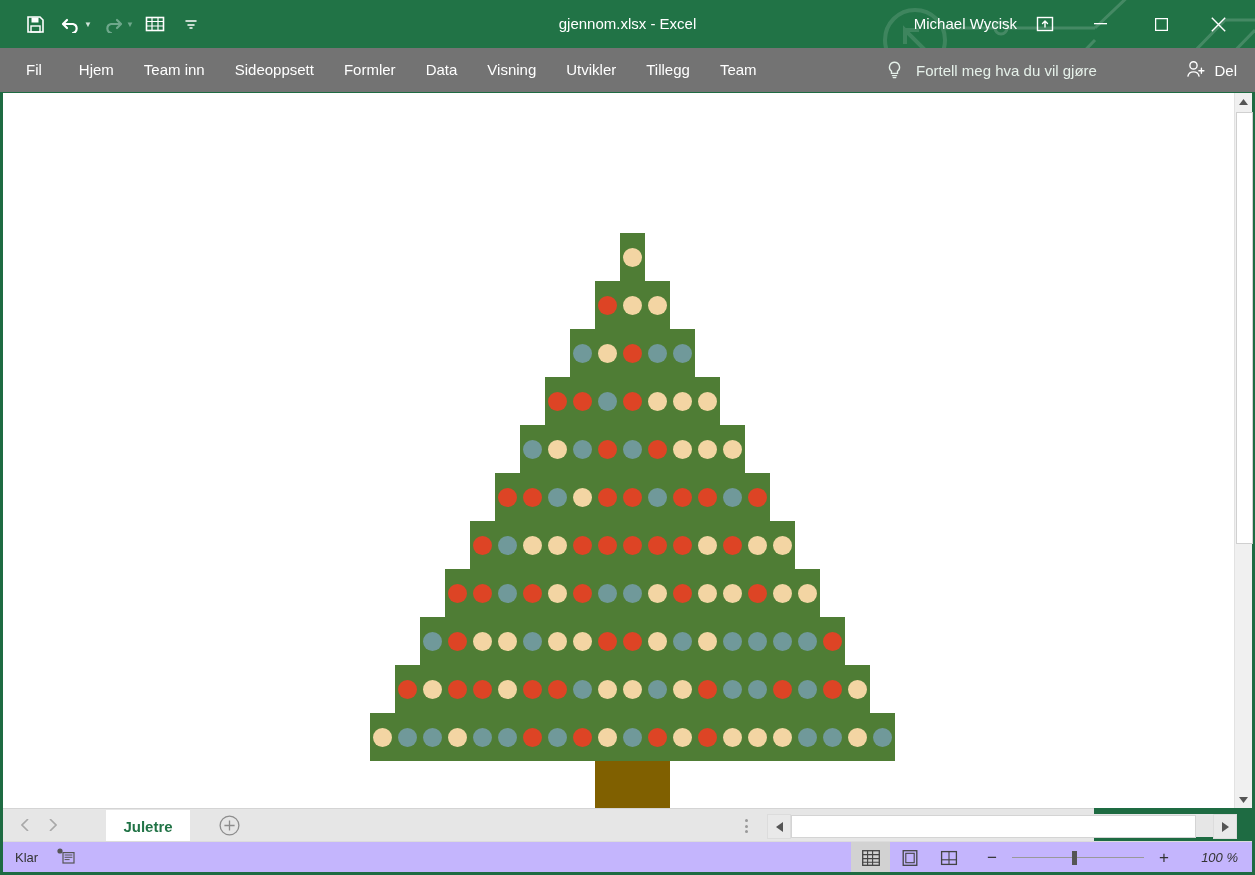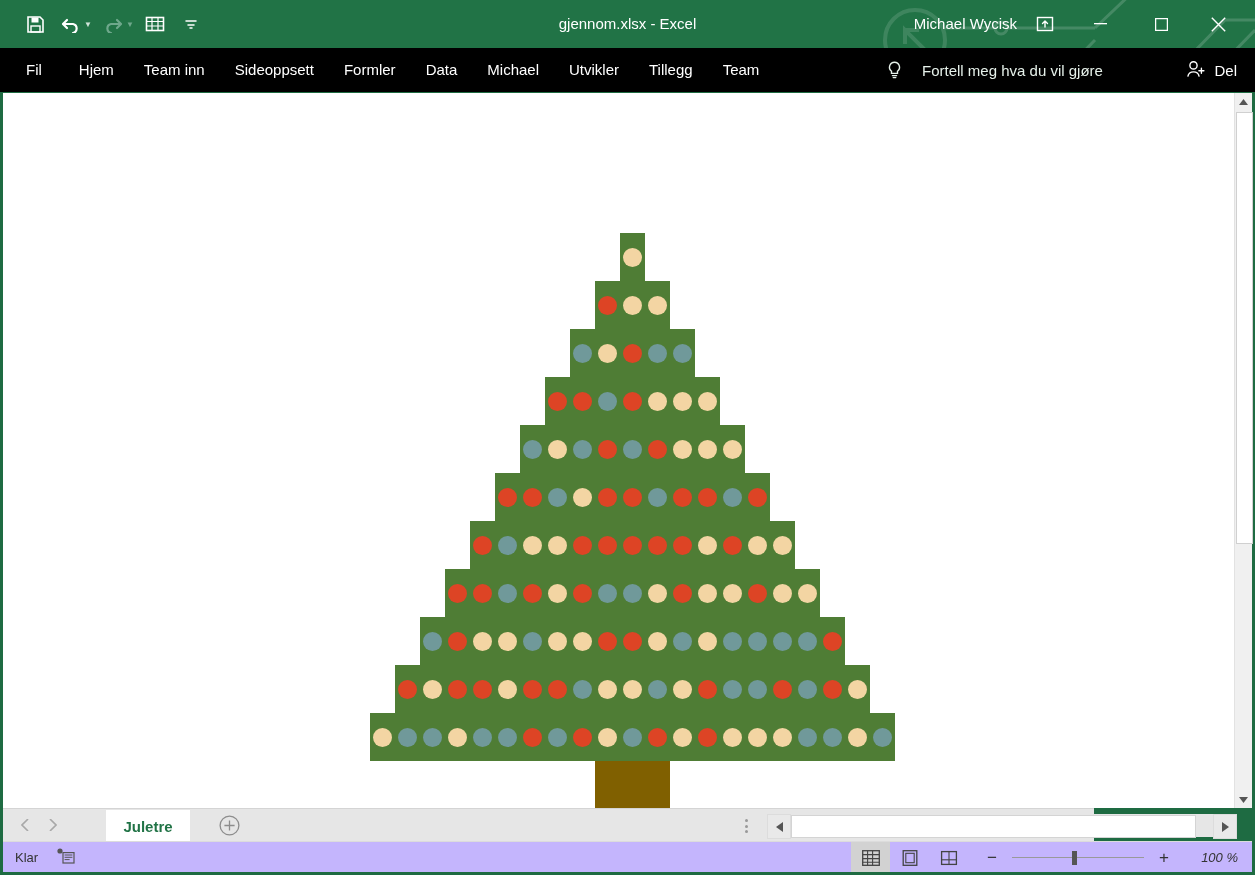--- a/index.html
+++ b/index.html
@@ -23,25 +23,25 @@
     color:#fff;font-size:15px;z-index:2;pointer-events:none;}
   .username{position:absolute;right:238px;top:0;height:48px;line-height:48px;color:#fff;font-size:15px;z-index:3;}
   .restore-ribbon{position:absolute;right:198px;top:13px;width:24px;height:22px;color:#fff;z-index:3;
     display:flex;align-items:center;justify-content:center;}
   .wbtn{position:absolute;top:0;height:48px;width:46px;display:flex;align-items:center;justify-content:center;color:#fff;z-index:3;}
   .wbtn.min{right:132px;}
   .wbtn.max{right:71px;}
   .wbtn.close{right:14px;}
 
   
-  .ribbon{position:absolute;left:0;top:48px;width:1255px;height:44px;background:#000000;overflow:hidden;}
+  .ribbon{position:absolute;left:0;top:48px;width:1255px;height:44px;background:#737373;overflow:hidden;}
   .tabs{position:absolute;left:16px;top:0;height:44px;display:flex;align-items:center;z-index:3;}
   .tab{color:#ffffff;font-size:15px;padding:0 15px;height:44px;line-height:44px;white-space:nowrap;}
   .tab.first{padding-left:10px;padding-right:22px;}
-  .tellme{position:absolute;left:886px;top:0;height:44px;display:flex;align-items:center;gap:20px;color:#e6f1ea;font-size:15px;z-index:3;}
+  .tellme{position:absolute;left:886px;top:0;height:44px;display:flex;align-items:center;gap:14px;color:#e6f1ea;font-size:15px;z-index:3;}
   .bulb{width:16px;height:18px;display:flex;align-items:center;justify-content:center;}
   .share{position:absolute;right:18px;top:0;height:44px;display:flex;align-items:center;gap:8px;color:#fff;font-size:15px;z-index:3;}
 
   
   .sheetarea{position:absolute;left:3px;top:93px;width:1249px;height:715px;background:#ffffff;}
   .grid{position:absolute;left:0;top:0;width:1221px;height:715px;overflow:hidden;background:#fff;}
 
   
   .tree{position:absolute;left:0;top:0;width:1221px;height:715px;}
   .trow{position:absolute;display:flex;background:#4f7d35;height:48px;}
@@ -175,21 +175,21 @@
   </div>
 
   <div class="ribbon">
     <div class="tabs">
       <div class="tab first">Fil</div>
       <div class="tab">Hjem</div>
       <div class="tab">Team inn</div>
       <div class="tab">Sideoppsett</div>
       <div class="tab">Formler</div>
       <div class="tab">Data</div>
-      <div class="tab">Michael</div>
+      <div class="tab">Visning</div>
       <div class="tab">Utvikler</div>
       <div class="tab">Tillegg</div>
       <div class="tab">Team</div>
     </div>
 
     <div class="tellme">
       <span class="bulb">
         <svg width="15" height="18" viewBox="0 0 15 18">
             <path d="M7.5 1.2a5 5 0 0 0-3 9v2.2h6V10.2a5 5 0 0 0-3-9z" fill="none" stroke="#e6f1ea" stroke-width="1.4"></path>
             <path d="M5.4 14.6h4.2M6.2 16.6h2.6" stroke="#e6f1ea" stroke-width="1.4" stroke-linecap="round"></path>

